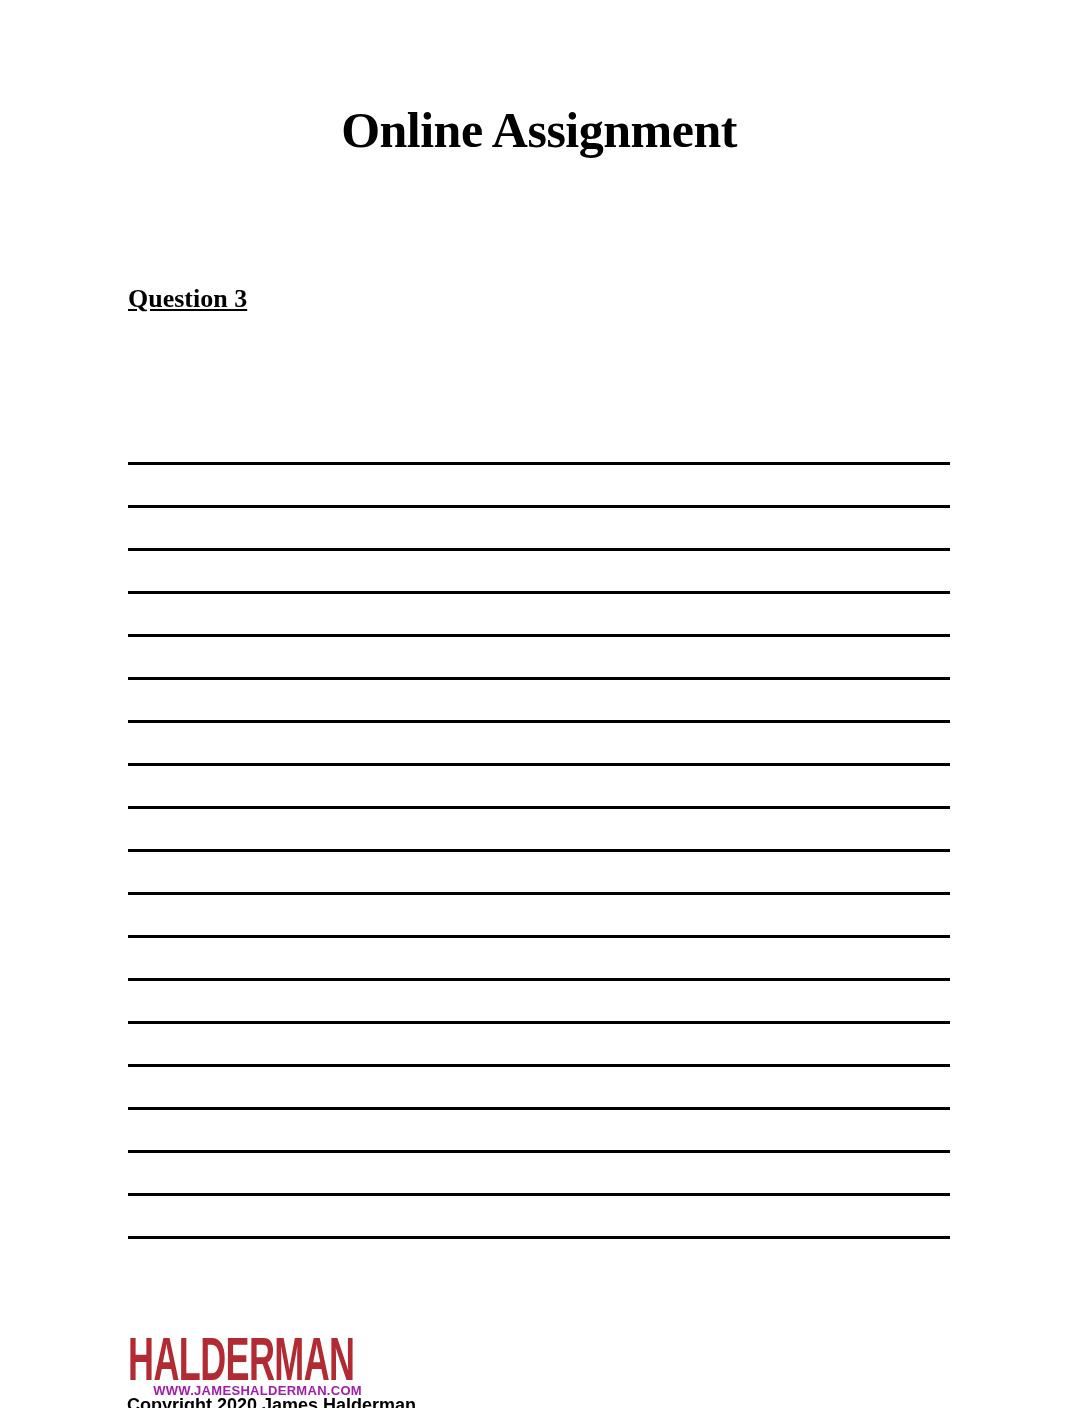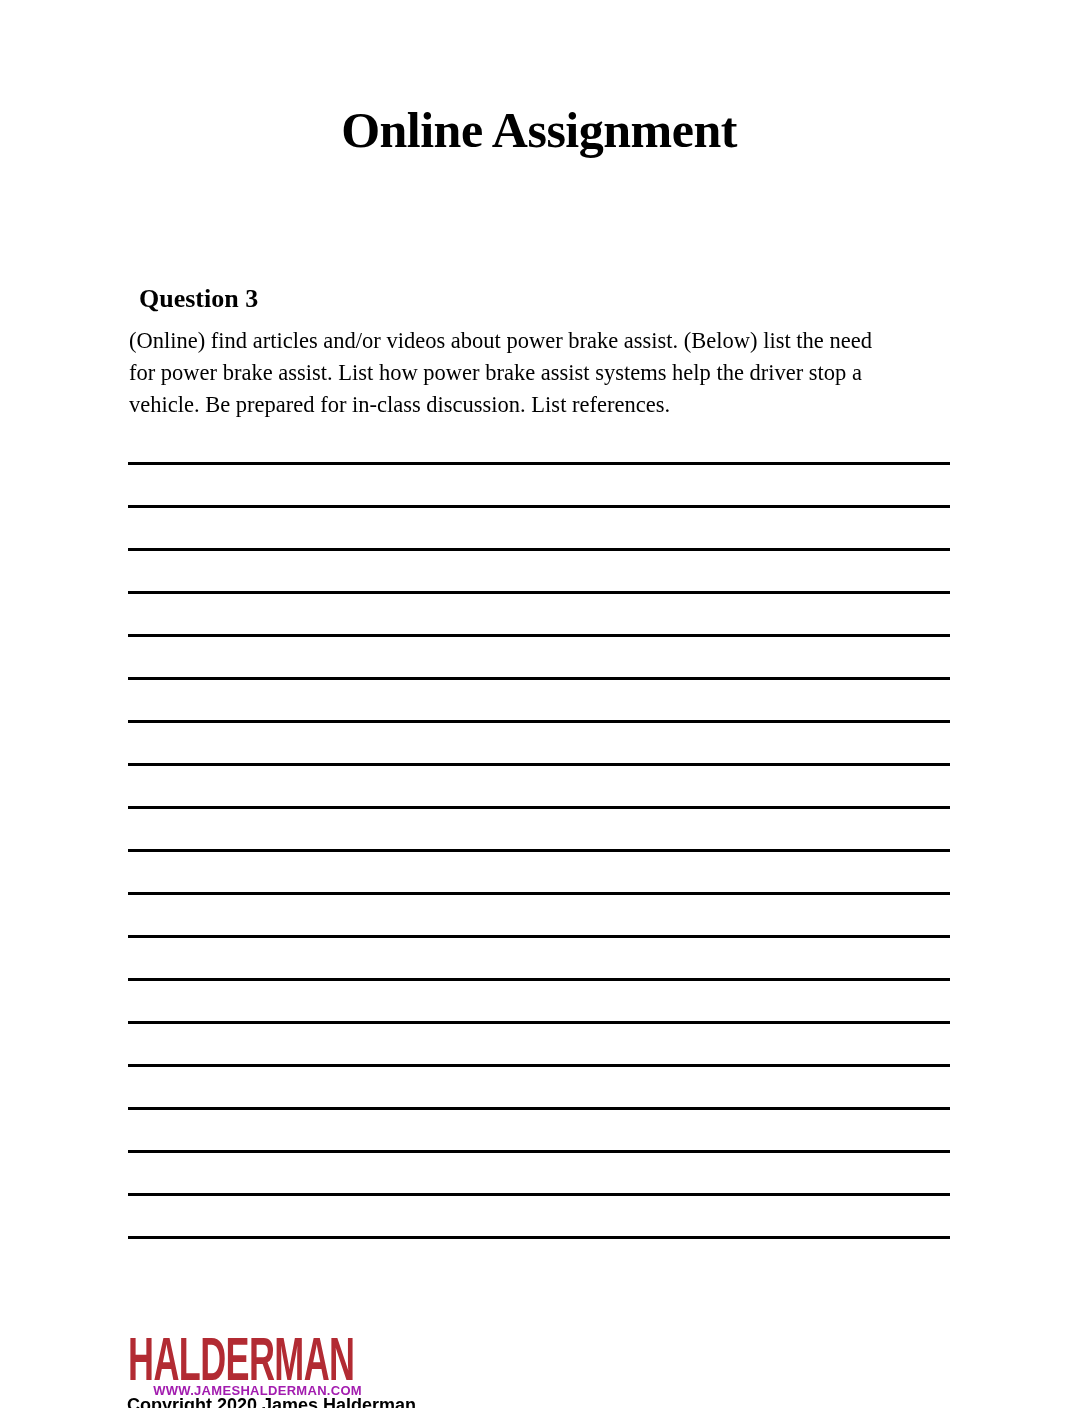--- a/index.html
+++ b/index.html
@@ -32,24 +32,25 @@
     position: absolute;
     left: 129px;
     top: 151px;
     font-size: 30px;
     font-weight: bold;
     line-height: 38px;
     white-space: nowrap;
   }
   .question-label {
     position: absolute;
-    left: 139px;
+    left: 128px;
     top: 252px;
     font-size: 26px;
     font-weight: bold;
+    text-decoration: underline;
   }
   .question-prompt {
     position: absolute;
     left: 129px;
     top: 293px;
     font-size: 22.5px;
     line-height: 32px;
     white-space: pre;
   }
   .answer-lines {
@@ -113,23 +114,20 @@
 
 <div class="page">
 
   <div class="title">Online Assignment</div>
 
   <div class="chapter-heading">
   </div>
 
   <div class="question-label">Question 3</div>
 
-  <div class="question-prompt">(Online) find articles and/or videos about power brake assist. (Below) list the need
-for power brake assist. List how power brake assist systems help the driver stop a
-vehicle. Be prepared for in-class discussion. List references.</div>
 
   <div class="answer-lines">
       <div class="answer-line"></div>
       <div class="answer-line"></div>
       <div class="answer-line"></div>
       <div class="answer-line"></div>
       <div class="answer-line"></div>
       <div class="answer-line"></div>
       <div class="answer-line"></div>
       <div class="answer-line"></div>

